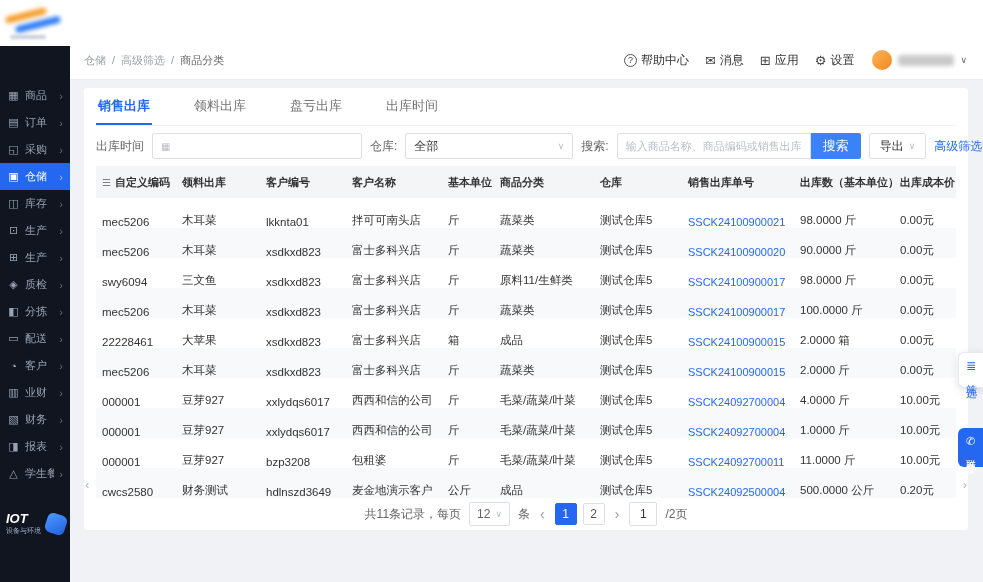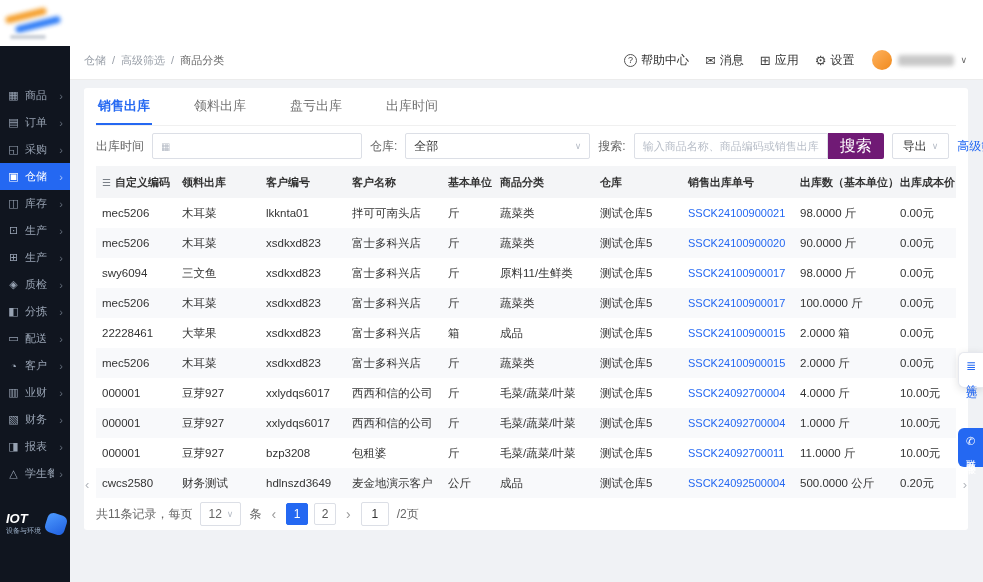--- a/index.html
+++ b/index.html
@@ -46,45 +46,45 @@
   
   .card { position:absolute; left:84px; top:88px; width:884px; height:442px; background:#fff; border-radius:3px; padding:0 12px; z-index:1; }
   .tabs { display:flex; gap:40px; border-bottom:1px solid #f0f0f0; height:38px; }
   .tab { font-size:13px; color:#737373; display:flex; align-items:center; border-bottom:2px solid transparent; padding:0 2px; cursor:pointer; white-space:nowrap; }
   .tab.active { color:#2468f2; border-bottom-color:#2468f2; font-weight:bold; }
 
   .filters { display:flex; align-items:center; gap:8px; height:40px; font-size:12px; color:#666; }
   .f-label { flex:none; white-space:nowrap; }
   .date-box { width:210px; height:26px; border:1px solid #dcdfe6; border-radius:2px; display:flex; align-items:center; justify-content:space-between; padding:0 8px; font-size:11px; color:#333; cursor:pointer; flex:none; }
   .cal-ic { color:#b6bcc6; font-size:10px; }
-  .sel-box { width:185px; height:26px; border:1px solid #dcdfe6; border-radius:2px; display:flex; align-items:center; justify-content:space-between; padding:0 8px; font-size:12px; color:#333; cursor:pointer; flex:none; }
+  .sel-box { width:168px; height:26px; border:1px solid #dcdfe6; border-radius:2px; display:flex; align-items:center; justify-content:space-between; padding:0 8px; font-size:12px; color:#333; cursor:pointer; flex:none; }
   .chev-down { color:#b6bcc6; font-size:9px; }
   .search-wrap { display:flex; align-items:center; flex:none; }
   .search-input { width:194px; height:26px; border:1px solid #dcdfe6; border-radius:2px 0 0 2px; padding:0 8px; font-size:11px; color:#333; outline:none; font-family:inherit; }
   .search-input::placeholder { color:#b8bec8; }
-  .btn-primary { height:26px; background:#701a75; color:#fff; border:none; border-radius:0 2px 2px 0; font-size:16px; padding:0 12px; cursor:pointer; font-family:inherit; }
+  .btn-primary { height:26px; background:#3b82f6; color:#fff; border:none; border-radius:0 2px 2px 0; font-size:13px; padding:0 12px; cursor:pointer; font-family:inherit; }
   .btn-export { height:26px; background:#fff; border:1px solid #dcdfe6; border-radius:2px; font-size:12px; color:#333; display:flex; align-items:center; gap:5px; padding:0 10px; cursor:pointer; flex:none; }
   .adv { margin-left:auto; color:#2468f2; display:flex; align-items:center; gap:3px; font-size:12px; cursor:pointer; flex:none; }
 
   
   .thead { display:flex; background:#f4f5f7; height:32px; align-items:center; font-size:11px; font-weight:bold; color:#333; }
   .th, .td { padding:0 6px; flex:none; overflow:hidden; white-space:nowrap; text-overflow:ellipsis; }
   .th { display:flex; align-items:center; gap:4px; }
   .th-filter { color:#7a8088; font-size:10px; cursor:pointer; }
-  .tr { display:flex; height:30px; align-items:center; font-size:11.5px; color:#333; cursor:default; }
+  .tr { display:flex; height:30px; align-items:flex-end; font-size:11.5px; color:#333; cursor:default; }
   .tr.alt { background:#f8f9fb; }
   .td.link { color:#2468f2; font-size:11px; cursor:pointer; }
   .c0{width:80px}.c1{width:84px}.c2{width:86px}.c3{width:96px}.c4{width:52px}
   .c5{width:100px}.c6{width:88px}.c7{width:112px}.c8{width:100px}.c9{width:62px}
 
   .hs-left { position:absolute; left:1px; bottom:38px; color:#b3b7bd; font-size:13px; cursor:pointer; }
   .hs-right { position:absolute; right:1px; bottom:38px; color:#b3b7bd; font-size:13px; cursor:pointer; }
 
   
-  .pag { display:flex; align-items:center; justify-content:flex-start; gap:8px; height:32px; font-size:12px; color:#666; }
+  .pag { display:flex; align-items:center; justify-content:center; gap:8px; height:32px; font-size:12px; color:#666; }
   .pg-size { border:1px solid #dcdfe6; border-radius:2px; height:24px; display:flex; align-items:center; gap:5px; padding:0 7px; cursor:pointer; }
   .pg-nav { color:#999; font-size:14px; cursor:pointer; padding:0 2px; }
   .pg-pages { display:flex; gap:6px; }
   .pg-btn { min-width:22px; height:22px; border:1px solid #dcdfe6; border-radius:2px; display:flex; align-items:center; justify-content:center; background:#fff; font-size:12px; color:#555; cursor:pointer; }
   .pg-btn.active { background:#2468f2; border-color:#2468f2; color:#fff; }
   .jump-input { width:28px; height:24px; border:1px solid #dcdfe6; border-radius:2px; text-align:center; font-size:12px; color:#333; outline:none; font-family:inherit; }
 
   
   .float-filter { position:absolute; right:0; top:352px; width:25px; background:#fff; border:1px solid #e6e8ee; border-right:none; border-radius:6px 0 0 6px; box-shadow:0 2px 8px rgba(0,0,0,.12); display:flex; flex-direction:column; align-items:center; gap:4px; padding:7px 0; z-index:6; cursor:pointer; }
   .ff-ic { color:#2468f2; font-size:12px; line-height:1; }

